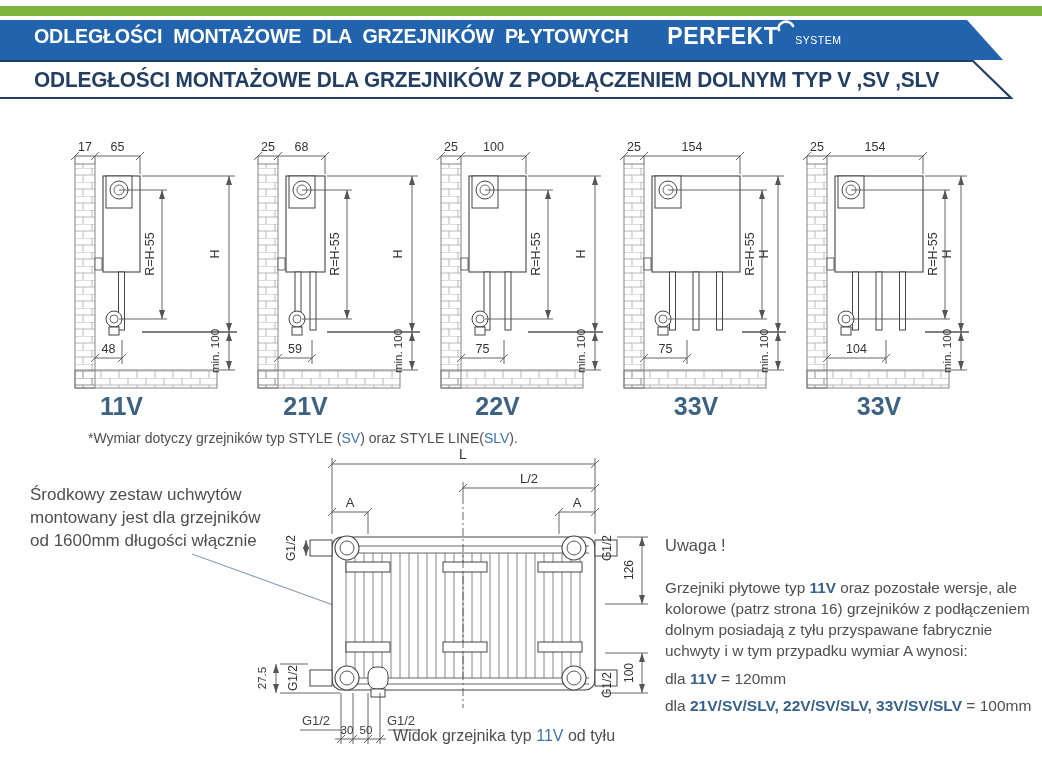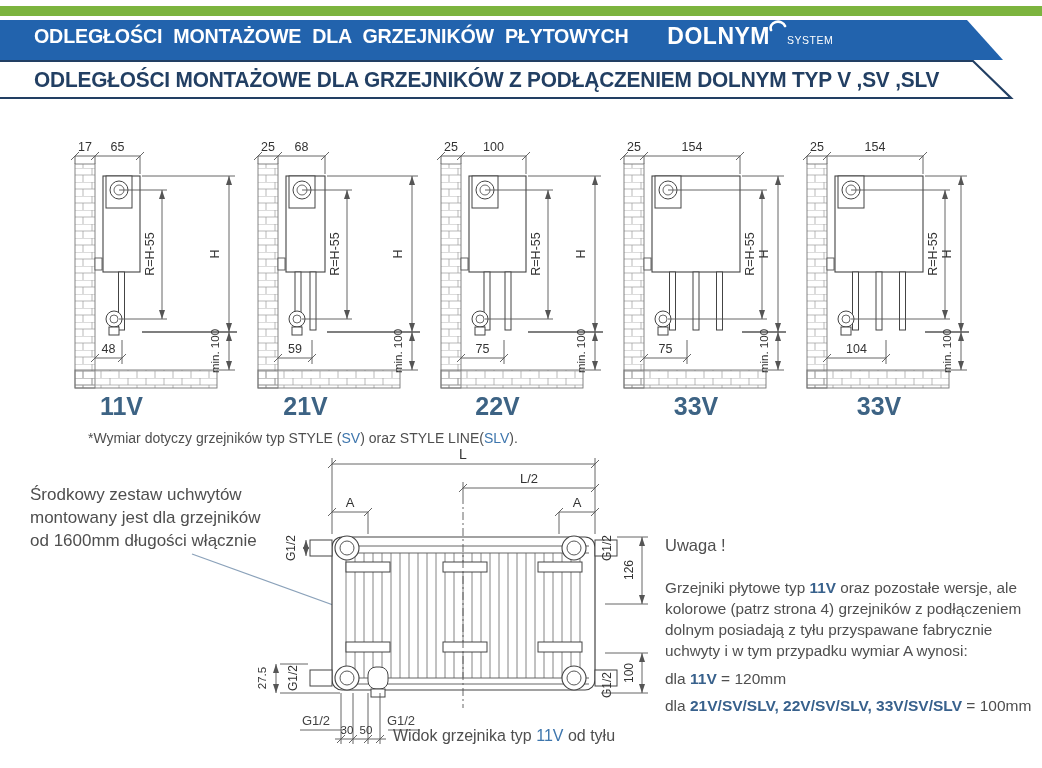--- a/index.html
+++ b/index.html
@@ -42,21 +42,21 @@
 <body>
 
 <div class="page">
 
   <div class="green-strip"></div>
 
   <div class="band1">
     <div class="band1-inner">
       <span class="band1-title">ODLEGŁOŚCI  MONTAŻOWE  DLA GRZEJNIKÓW  PŁYTOWYCH</span>
       <span class="logo">
-        <span class="logo-main">DOLNYM</span>
+        <span class="logo-main">PERFEKT</span>
         <span class="logo-swoosh">
           <svg width="20" height="16" viewBox="0 0 20 16">
             <path d="M2 13 A7 6 0 1 1 16 9" fill="none" stroke="#ffffff" stroke-width="2.6" stroke-linecap="round"></path>
           </svg>
         </span>
         <span class="logo-suffix">SYSTEM</span>
       </span>
     </div>
   </div>
 
@@ -450,21 +450,21 @@
       </svg>
   </div>
 
   <div class="caption">
     <span>Widok grzejnika typ </span><span class="blue-t">11V</span><span> od tyłu</span>
   </div>
 
   <div class="uwaga">
     <div class="uwaga-title">Uwaga !</div>
     <div class="uwaga-para">
-      <span>Grzejniki płytowe typ </span><span class="type-b">11V</span><span> oraz pozostałe wersje, ale kolorowe (patrz strona 4) grzejników z podłączeniem dolnym posiadają z tyłu przyspawane fabrycznie uchwyty i w tym przypadku wymiar A wynosi:</span>
+      <span>Grzejniki płytowe typ </span><span class="type-b">11V</span><span> oraz pozostałe wersje, ale kolorowe (patrz strona 16) grzejników z podłączeniem dolnym posiadają z tyłu przyspawane fabrycznie uchwyty i w tym przypadku wymiar A wynosi:</span>
     </div>
     <div class="uwaga-rule">
       <span>dla </span><span class="type-b">11V</span><span> = 120mm</span>
     </div>
     <div class="uwaga-rule">
       <span>dla </span><span class="type-b">21V/SV/SLV, 22V/SV/SLV, 33V/SV/SLV</span><span> = 100mm</span>
     </div>
   </div>
 
 </div>

